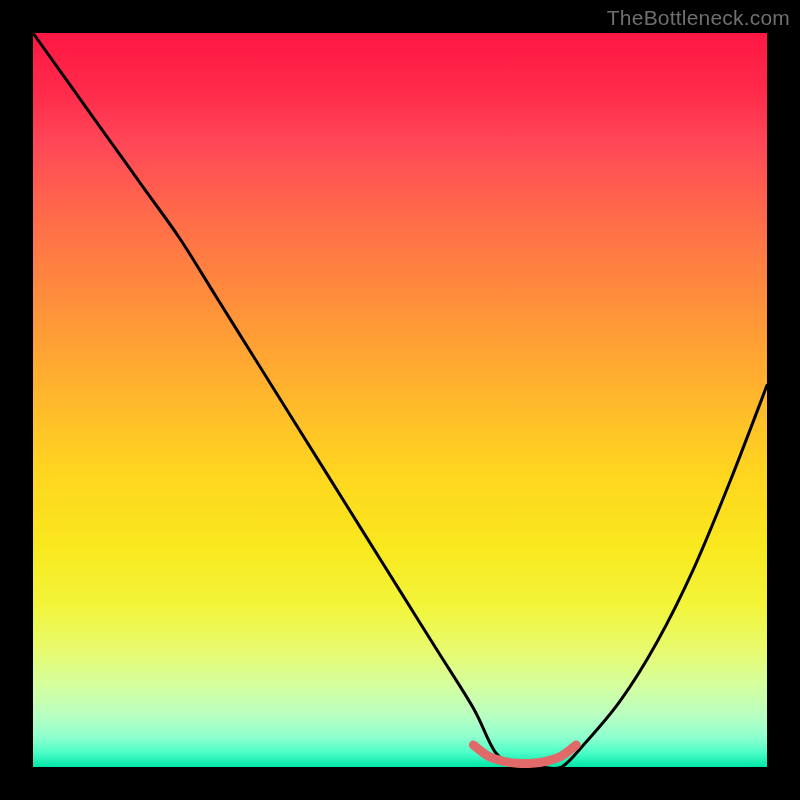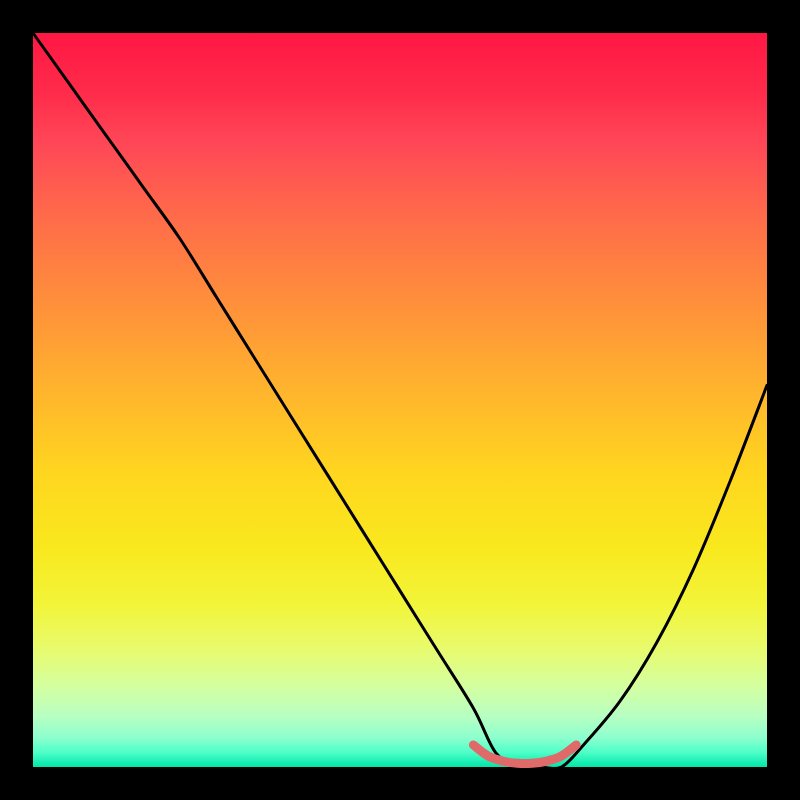--- a/index.html
+++ b/index.html
@@ -62,13 +62,14 @@
 </head>
 <body>
 
 <div class="frame">
   <div class="plot">
     <svg class="curve" viewBox="0 0 734 734" preserveAspectRatio="none">
       <path fill="none" stroke="#000" stroke-width="3" stroke-linecap="round" d="M 0 0 C 6.116666666666667 8.563333333333333 24.46666666666667 34.25333333333333 36.7 51.379999999999995 C 48.93333333333334 68.50666666666666 61.16666666666667 85.63333333333333 73.4 102.75999999999999 C 85.63333333333334 119.88666666666666 97.86666666666666 137.01333333333332 110.1 154.14 C 122.33333333333333 171.26666666666665 134.56666666666666 187.17 146.8 205.51999999999998 C 159.03333333333336 223.86999999999998 171.26666666666668 244.66666666666669 183.5 264.24 C 195.73333333333332 283.81333333333333 207.96666666666667 303.38666666666666 220.2 322.96 C 232.4333333333333 342.5333333333333 244.66666666666663 362.1066666666667 256.9 381.68 C 269.1333333333333 401.25333333333333 281.3666666666667 420.82666666666665 293.6 440.4 C 305.83333333333337 459.9733333333333 318.06666666666666 479.5466666666667 330.3 499.12 C 342.53333333333336 518.6933333333334 354.76666666666665 538.2666666666667 367 557.84 C 379.23333333333335 577.4133333333334 391.4666666666667 596.9866666666667 403.70000000000005 616.56 C 415.9333333333334 636.1333333333332 430.61333333333334 658.1533333333333 440.4 675.28 C 450.1866666666666 692.4066666666666 455.08000000000004 709.5333333333334 462.42 719.32 C 469.76 729.1066666666667 477.1 731.5533333333333 484.44 734 C 491.78 736.4466666666667 499.12 734 506.46 734 C 513.8 734 521.14 737.67 528.48 734 C 535.82 730.33 540.7133333333334 722.99 550.5 711.98 C 560.2866666666666 700.97 574.9666666666667 685.0666666666667 587.2 667.94 C 599.4333333333334 650.8133333333334 611.6666666666666 631.24 623.9 609.22 C 636.1333333333333 587.2 648.3666666666667 562.7333333333332 660.6 535.8199999999999 C 672.8333333333334 508.9066666666666 685.0666666666666 478.3233333333333 697.3 447.74 C 709.5333333333333 417.1566666666667 727.8833333333333 368.22333333333336 734 352.32"></path>
       <path fill="none" stroke="#e06a6a" stroke-width="9" stroke-linecap="round" d="M 440.4 711.98 C 442.84666666666664 713.815 450.18666666666667 720.2986666666667 455.08 722.99 C 459.9733333333333 725.6813333333333 464.8666666666667 726.9046666666667 469.76 728.128 C 474.6533333333333 729.3513333333334 479.5466666666666 729.9630000000001 484.44 730.33 C 489.33333333333337 730.697 494.22666666666674 730.697 499.12000000000006 730.33 C 504.0133333333334 729.9630000000001 508.90666666666664 729.3513333333334 513.8 728.128 C 518.6933333333333 726.9046666666667 523.5866666666667 725.6813333333333 528.48 722.99 C 533.3733333333333 720.2986666666667 540.7133333333334 713.815 543.16 711.98"></path>
     </svg>
   </div>
+  <div class="watermark">TheBottleneck.com</div>
 </div>
 
 </body></html>

